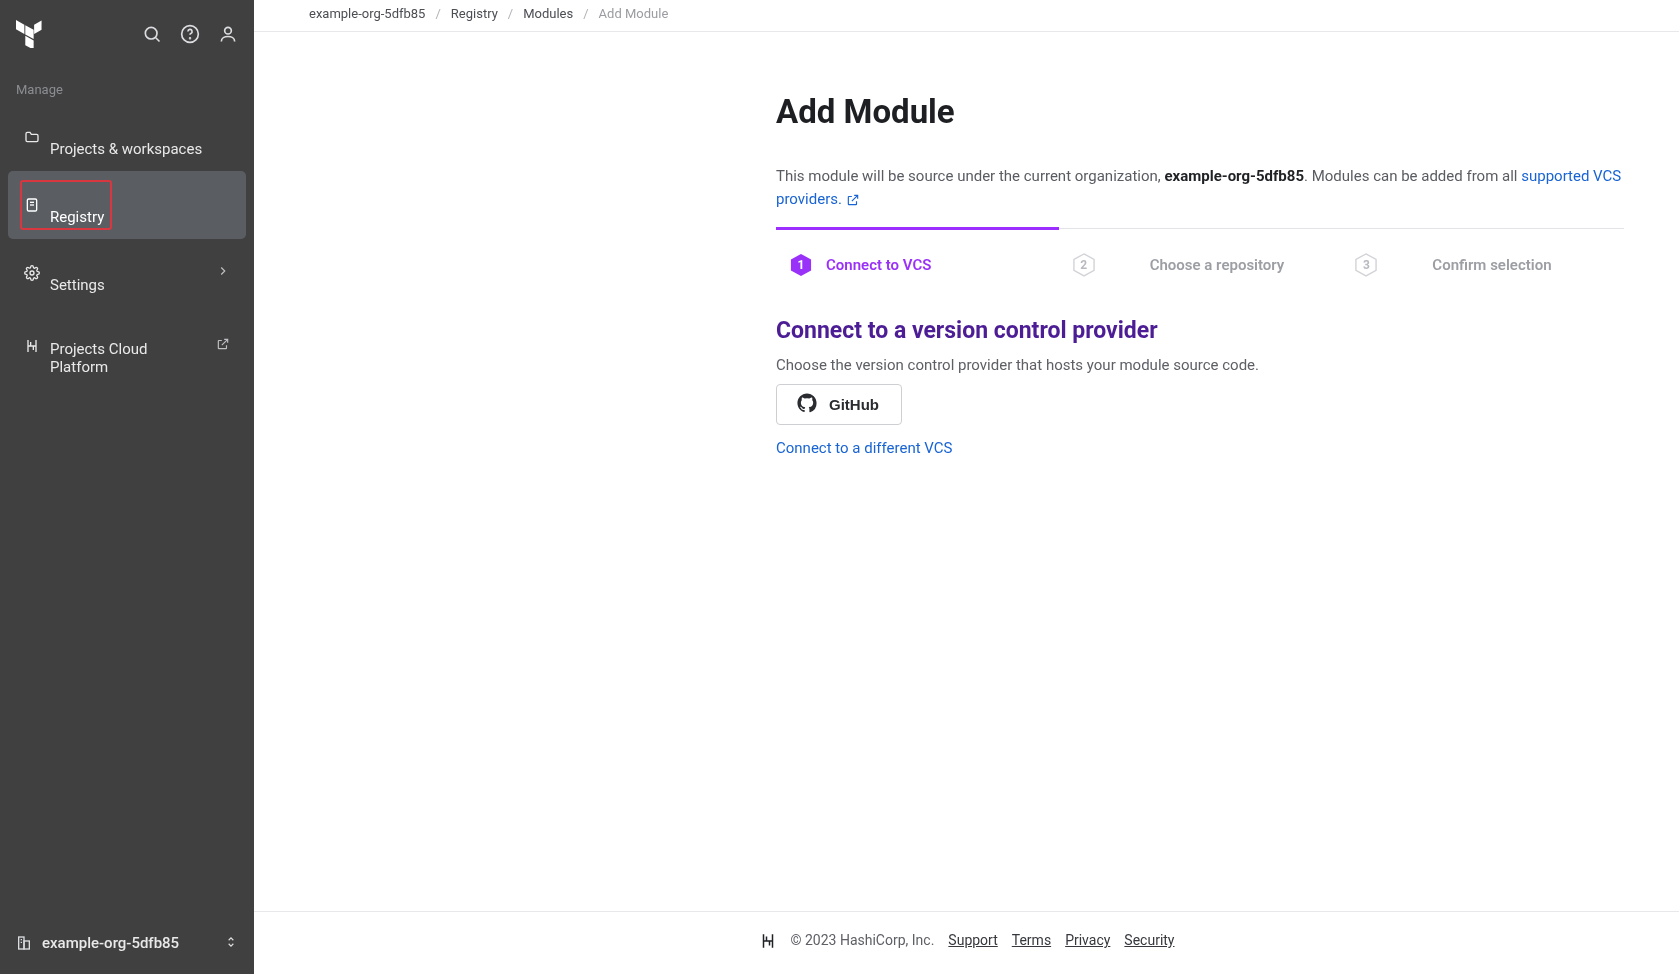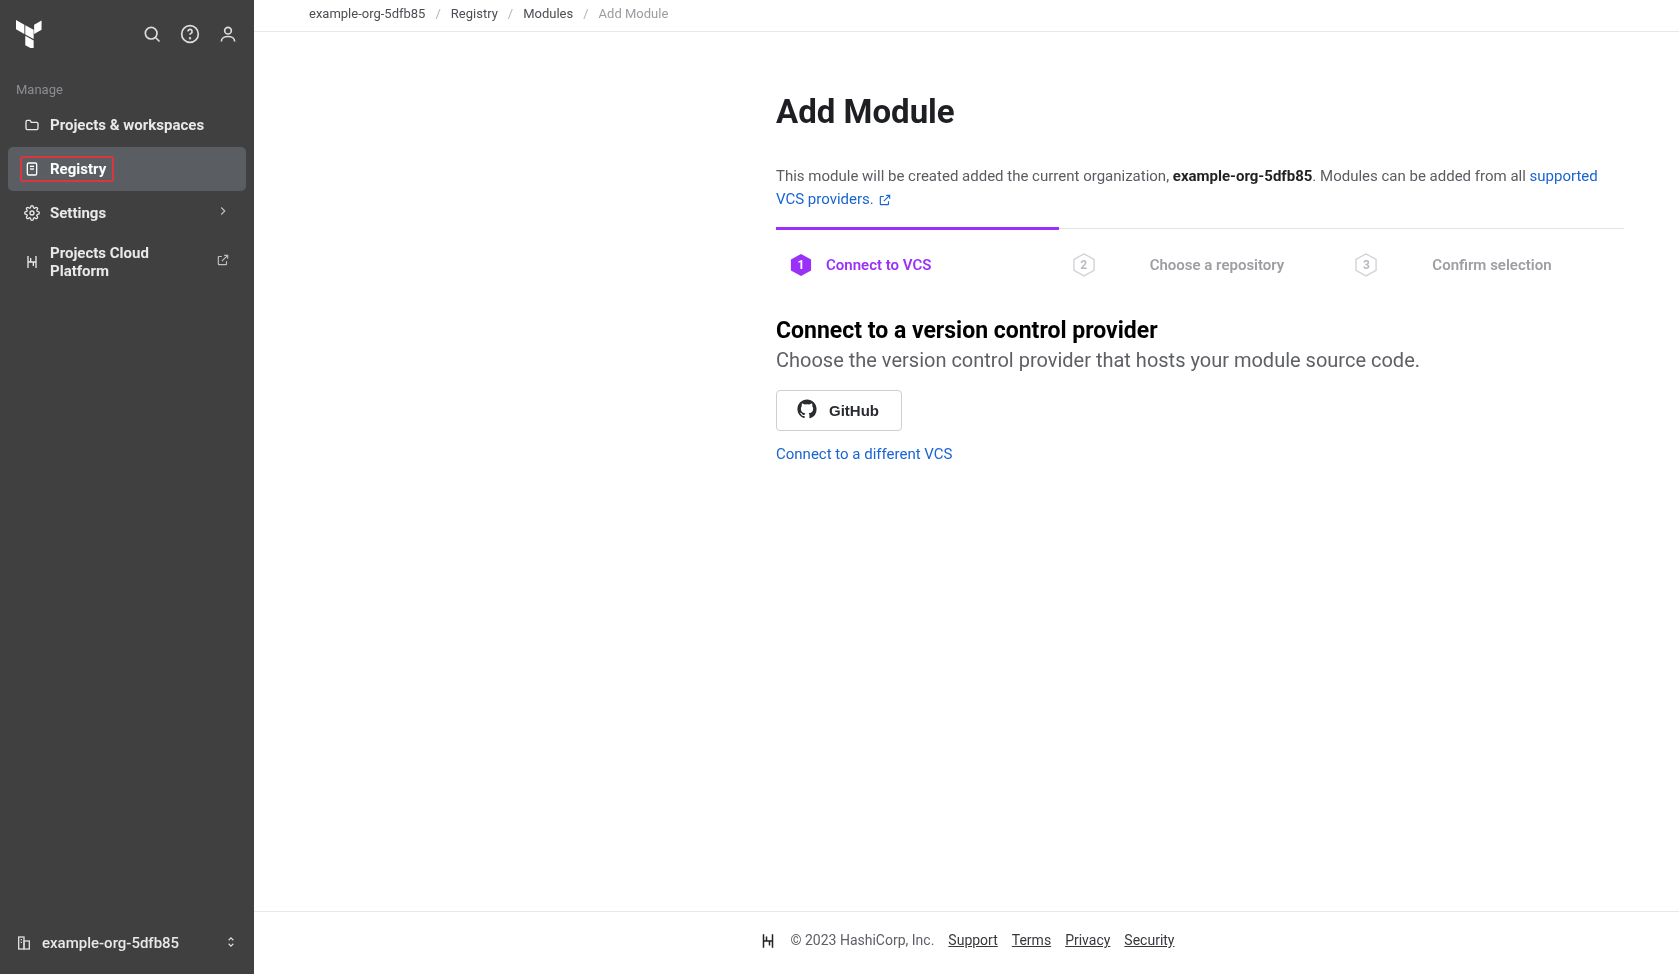--- a/index.html
+++ b/index.html
@@ -46,21 +46,21 @@
       margin: 2px 8px;
       border-radius: 5px;
       cursor: pointer;
       color: #e9e9ea;
       font-size: 15px;
     }
     .nav-item.active {
       background: #5a5e63;
       color: #fff;
     }
-    .nav-item .nav-label { flex: 1; font-weight: 700; }
+    .nav-item .nav-label { flex: 1; font-weight: 400; margin-top: 24px; }
     .nav-item.highlighted .nav-label-wrap {
       border: 2px solid #d9373f;
       border-radius: 3px;
       padding: 2px 6px 2px 2px;
       margin-left: -4px;
       display: inline-flex;
       align-items: center;
       gap: 10px;
     }
     .nav-item .chev { color: #bfc0c3; }
@@ -149,24 +149,24 @@
     .hex-num { position: relative; z-index: 1; font-size: 12px; font-weight: 700; }
     .step.active .hex-num { color: #fff; }
     .step.inactive .hex-num { color: #b8bac0; }
     .step-label { font-size: 15px; font-weight: 600; }
     .step.active .step-label { color: #9a31f9; }
     .step.inactive .step-label { color: #9c9ea3; margin-left: 41px; }
 
     .section-heading {
       font-size: 23px;
       font-weight: 700;
-      color: #000000;
-      margin-bottom: 4px;
-    }
-    .section-desc { color: #5e6066; font-size: 20px; margin-bottom: 18px; }
+      color: #4c1d95;
+      margin-bottom: 12px;
+    }
+    .section-desc { color: #5e6066; font-size: 15px; margin-bottom: 10px; }
 
     .vcs-btn {
       display: inline-flex;
       align-items: center;
       gap: 12px;
       border: 1px solid #cecfd2;
       background: #fff;
       border-radius: 4px;
       padding: 8px 22px 8px 20px;
       font-size: 15px;
@@ -310,21 +310,21 @@
       <span class="bc-item">Modules</span>
       <span class="bc-sep">/</span>
       <span class="bc-item current">Add Module</span>
     </nav>
 
     <div class="content">
       <div class="content-inner">
         <h1 class="page-title">Add Module</h1>
 
         <p class="desc">
-          <span>This module will be created added the current organization, </span><span class="strong">example-org-5dfb85</span><span>. Modules can be added from all </span><a class="link">supported VCS providers.</a><span class="ext-icon">
+          <span>This module will be source under the current organization, </span><span class="strong">example-org-5dfb85</span><span>. Modules can be added from all </span><a class="link">supported VCS providers.</a><span class="ext-icon">
               <svg width="14" height="14" viewBox="0 0 24 24" fill="none" stroke="currentColor" stroke-width="2">
                 <path d="M14 4h6v6"></path>
                 <path d="M20 4 10 14"></path>
                 <path d="M18 14v5a1 1 0 0 1-1 1H5a1 1 0 0 1-1-1V7a1 1 0 0 1 1-1h5"></path>
               </svg>
             </span>
         </p>
 
         <div class="stepper">
           <div class="step active">

